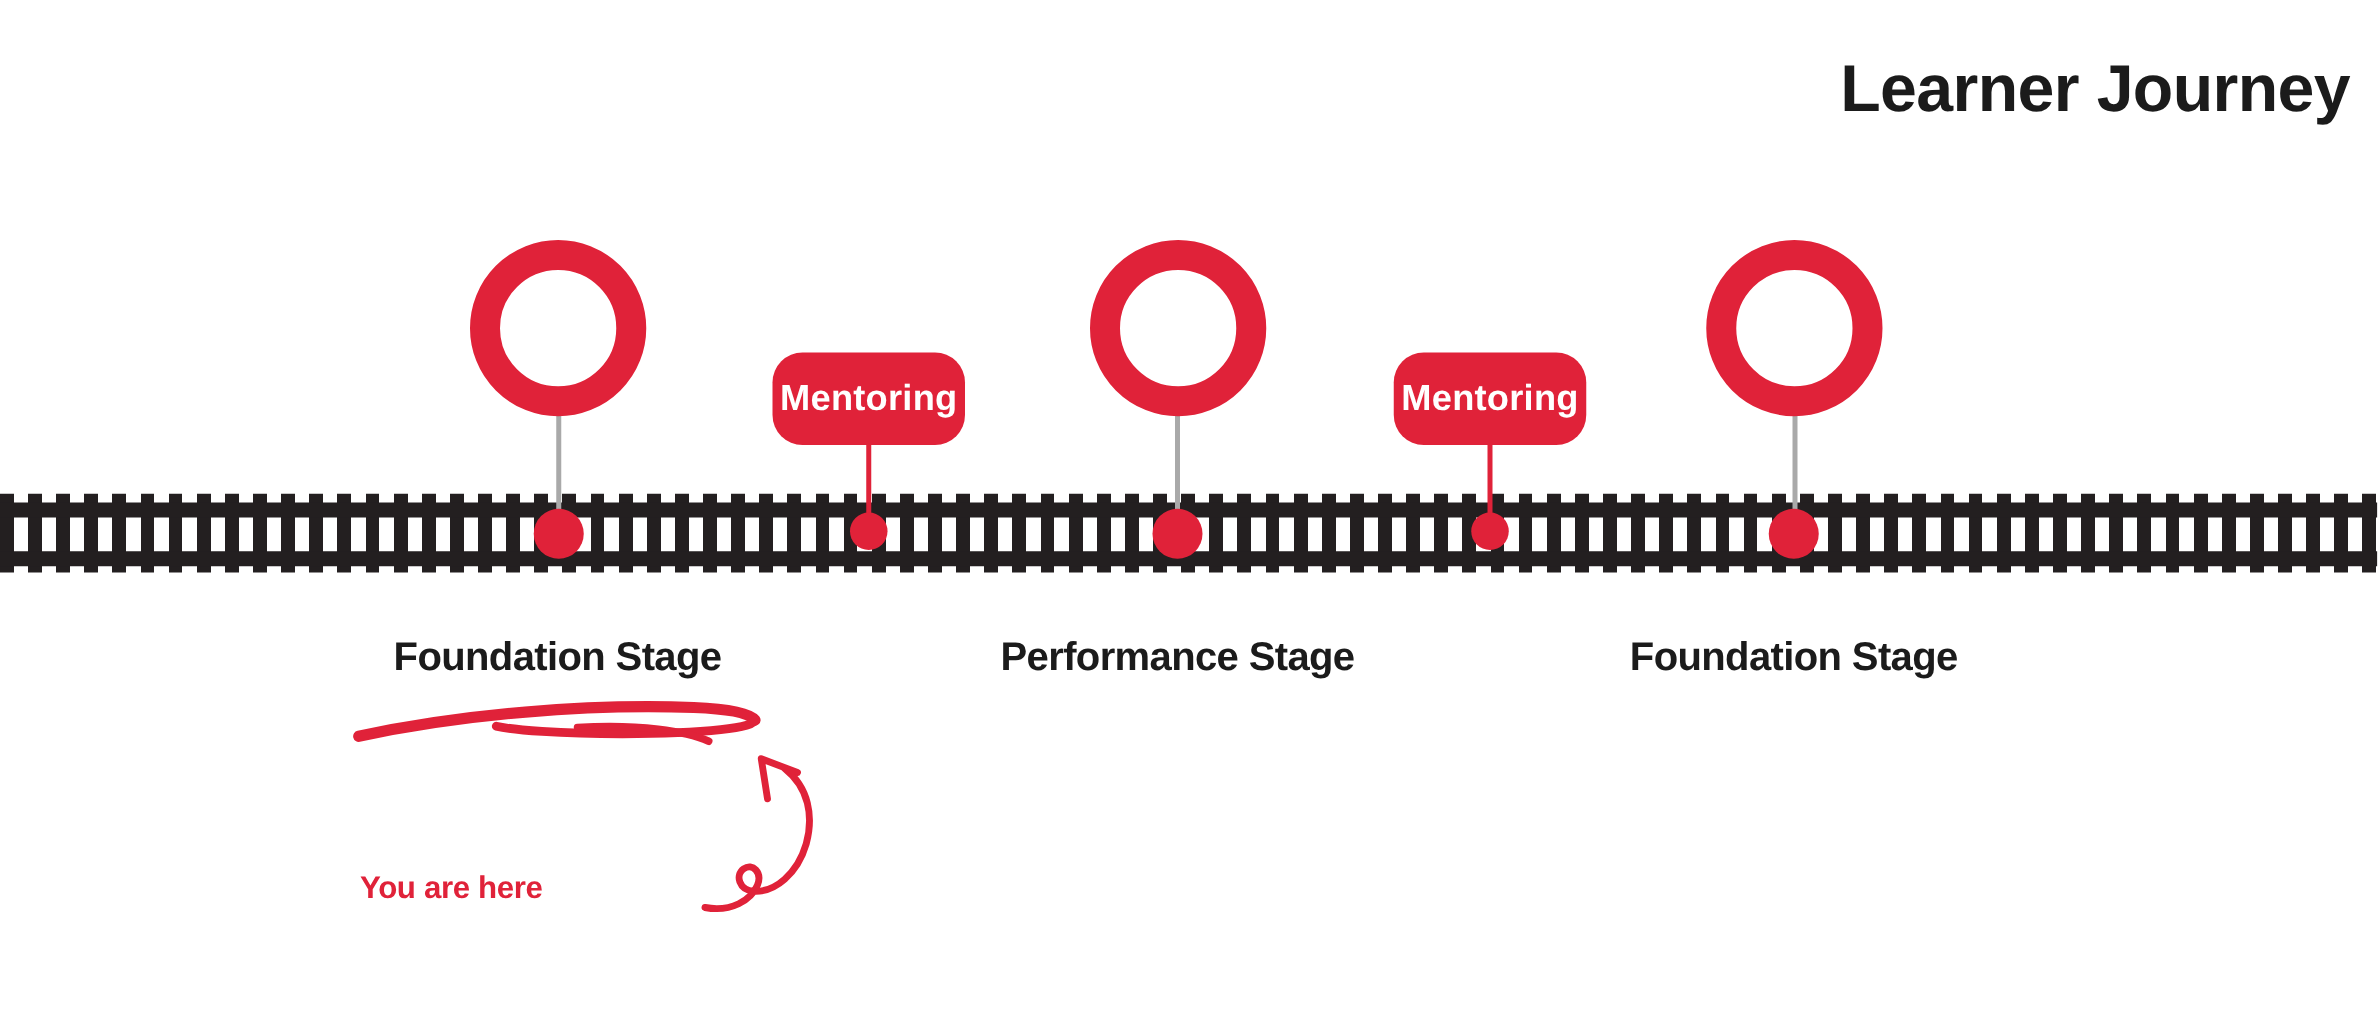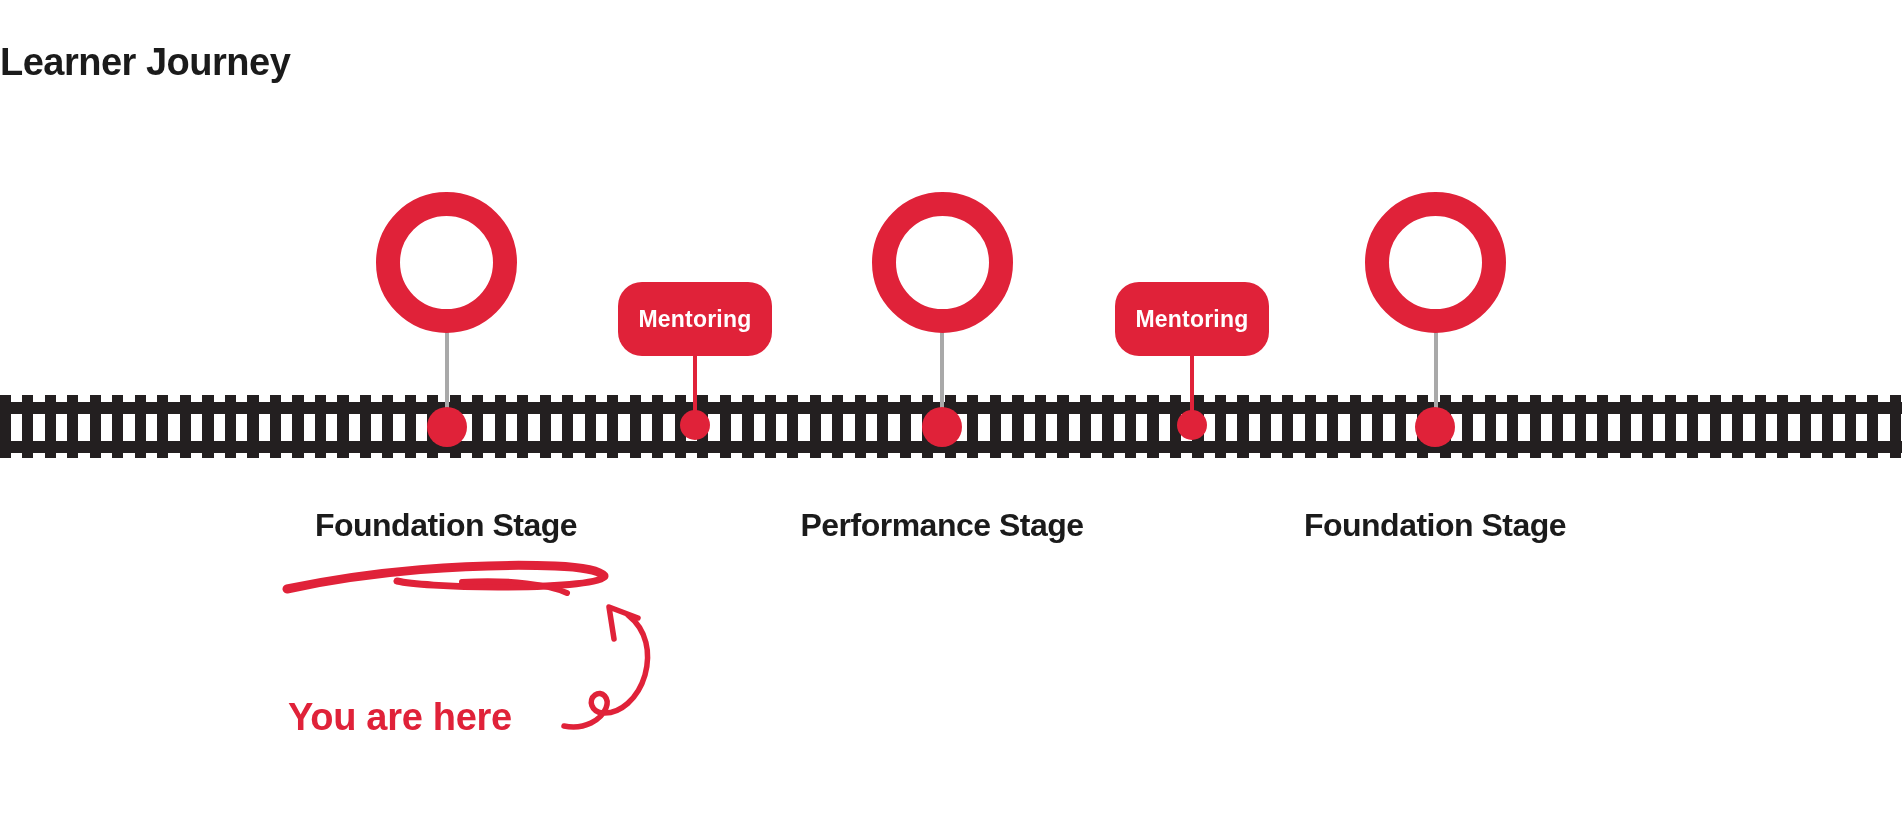--- a/index.html
+++ b/index.html
@@ -6,21 +6,21 @@
     --red:#e02239; --track:#231f20; --gray:#a9a9a9; --ink:#1b1b1b; --bg:#ffffff;
   }
   html,body{margin:0;padding:0;background:#fff;}
   .canvas{
     position:relative; width:1902px; height:820px; overflow:hidden;
     background:var(--bg);
     font-family:"Liberation Sans", sans-serif;
   }
   .title{
     position:absolute; left:0; top:40px; width:1880px; margin:0;
-    text-align:left; font-size:38px; line-height:1.2; font-weight:700;
+    text-align:right; font-size:53px; line-height:1.2; font-weight:700;
     letter-spacing:-0.5px; color:var(--ink);
   }
   
   .track{position:absolute; left:0; top:395px; width:1902px; height:63px; z-index:1;}
   .ties{
     position:absolute; inset:0;
     background:repeating-linear-gradient(90deg, var(--track) 0 11px, transparent 11px 22.5px);
   }
   .rail{position:absolute; left:0; right:0; height:12px; background:var(--track);}
   .rail-top{top:7px;}
@@ -35,30 +35,30 @@
   .stem-red{top:354px; width:4px; height:60px; background:var(--red);}
   .dot{position:absolute; border-radius:50%; background:var(--red); z-index:4;}
   .dot-large{top:407px; width:40px; height:40px;}
   .dot-small{top:410px; width:30px; height:30px;}
   
   .badge{
     position:absolute; top:282px; width:154px; height:74px; border-radius:24px;
     background:var(--red); display:flex; align-items:center; justify-content:center;
     z-index:3;
   }
-  .badge span{color:#fff; font-size:23px; font-weight:700; letter-spacing:0.2px;}
+  .badge span{color:#fff; font-size:29px; font-weight:700; letter-spacing:0.2px;}
   
   .stage-label{
     position:absolute; top:507px; transform:translateX(-50%); white-space:nowrap;
     font-size:32px; font-weight:700; letter-spacing:-0.5px; color:var(--ink);
   }
   
   .you-are-here{
     position:absolute; left:288px; top:696px; white-space:nowrap;
-    font-size:38px; font-weight:700; color:var(--red); letter-spacing:-0.3px;
+    font-size:25px; font-weight:700; color:var(--red); letter-spacing:-0.3px;
   }
   .sketch{position:absolute; left:0; top:0; pointer-events:none; z-index:5;}
   .sketch path{fill:none; stroke:var(--red); stroke-linecap:round; stroke-linejoin:round;}
 </style>
 </head>
 <body>
 
 <div class="canvas">
 
   <h1 class="title">Learner Journey</h1>

